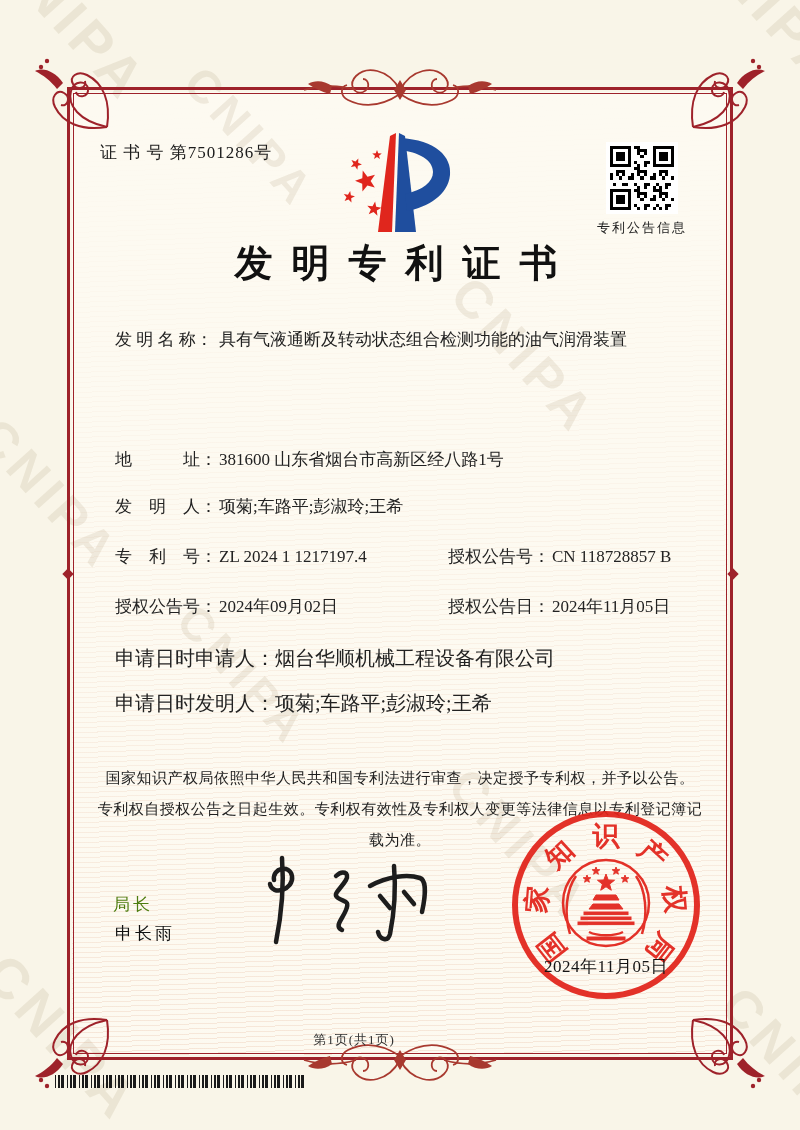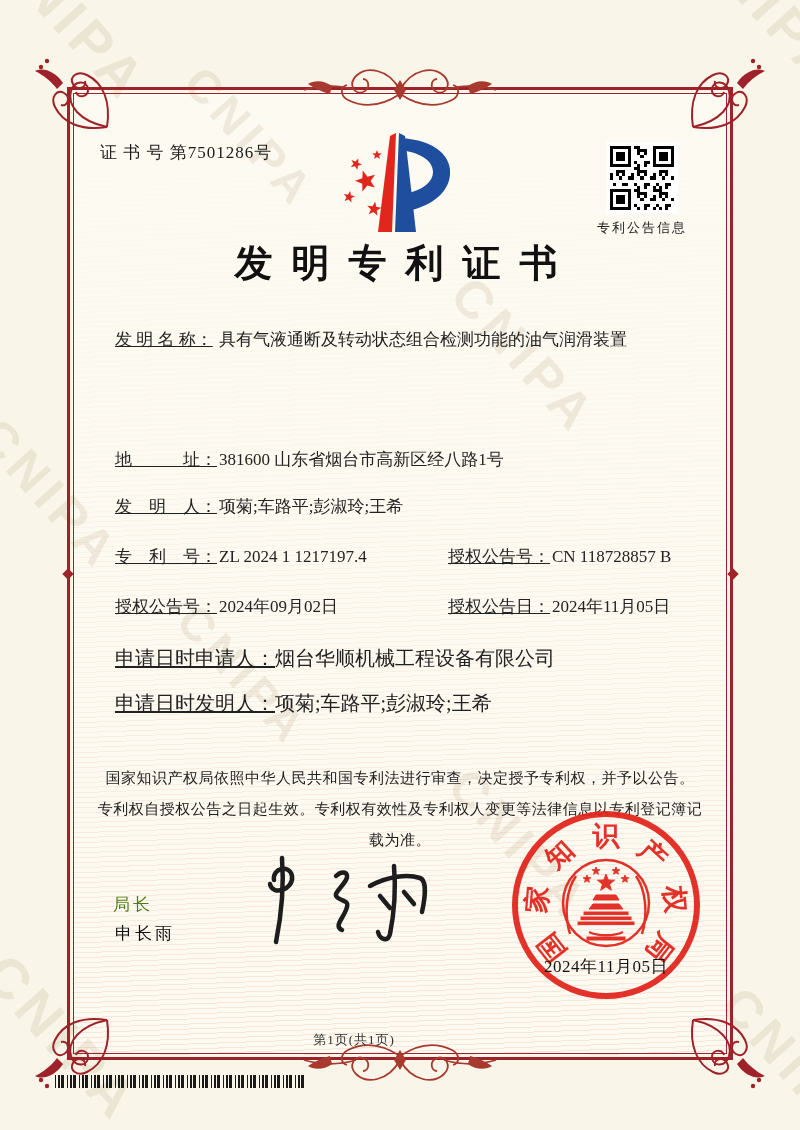--- a/index.html
+++ b/index.html
@@ -68,21 +68,21 @@
     left: 592px; top: 219px; width: 100px;
     text-align: center; font-size: 13px; color: #222; letter-spacing: 2px;
   }
   #title {
     left: 0; top: 238px; width: 792px;
     text-align: center;
     font-size: 38px; font-weight: 700; color: #111;
     letter-spacing: 19px; padding-left: 19px;
   }
   .field-row { left: 115px; width: 620px; font-size: 17px; color: #222; white-space: nowrap; }
-  .field-label { display: inline-block; min-width: 104px; text-decoration: underline; }
+  .field-label { display: inline-block; min-width: 104px; }
   .field-value { }
   .right-col { position: absolute; left: 333px; top: 0; }
   .right-col .field-label { min-width: 104px; }
   .small-row { font-size: 20px; }
   .small-row .field-label { min-width: 126px; }
   #legal {
     left: 95px; top: 763px; width: 610px;
     font-size: 15px; color: #1e1e1e; text-align: center;
     line-height: 31px; letter-spacing: 0.5px;
   }

